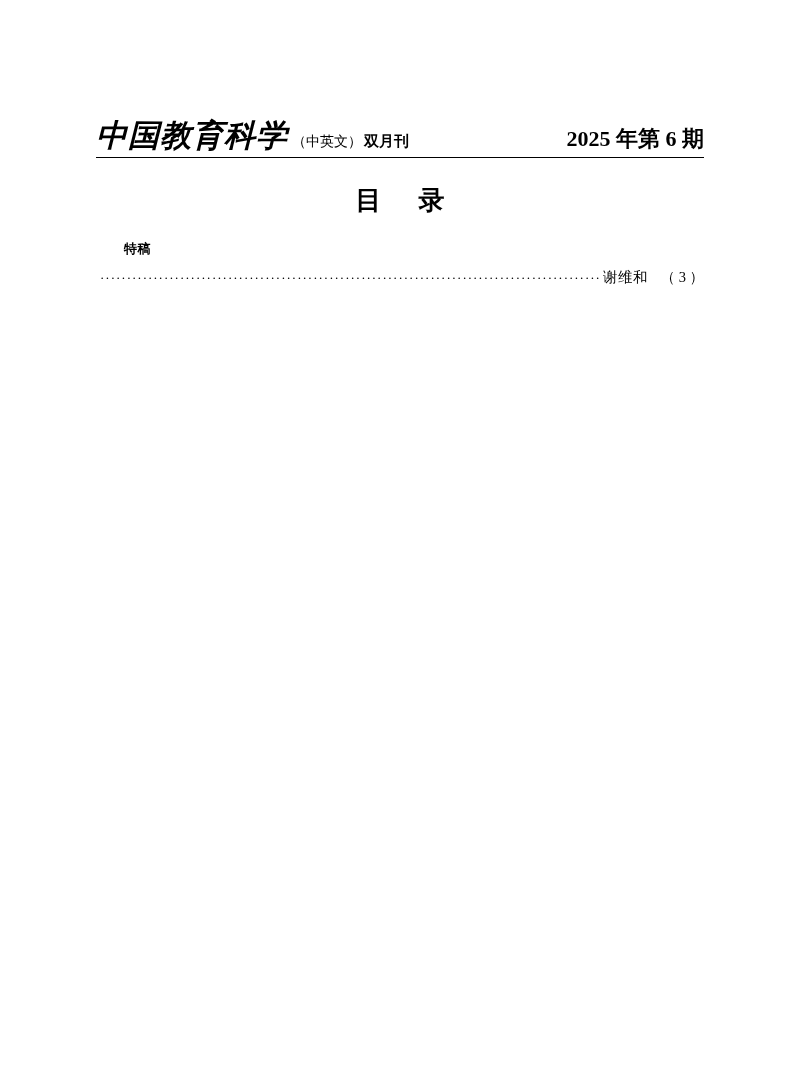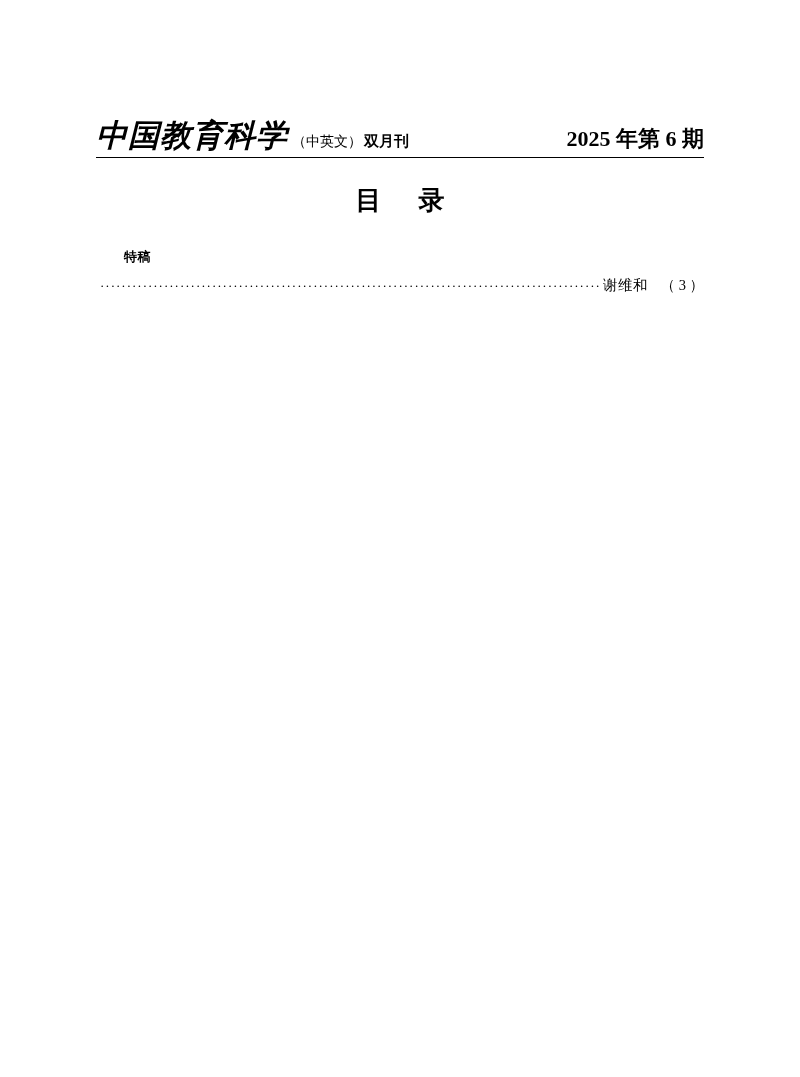--- a/index.html
+++ b/index.html
@@ -93,21 +93,21 @@
     top: 240px;
     width: 608px;
   }
   .section-title {
     font-family: "DejaVu Sans", "Liberation Sans", sans-serif;
     font-weight: bold;
     font-size: 13px;
     margin: 16px 0 6px 28px;
     letter-spacing: 0.5px;
   }
-  .section-title.first { margin-top: 8px; }
+  .section-title.first { margin-top: 0; }
 
   .entry {
     display: flex;
     align-items: baseline;
     font-size: 14.5px;
     line-height: 26px;
     white-space: nowrap;
   }
   .entry .title {
     flex: 0 0 auto;

